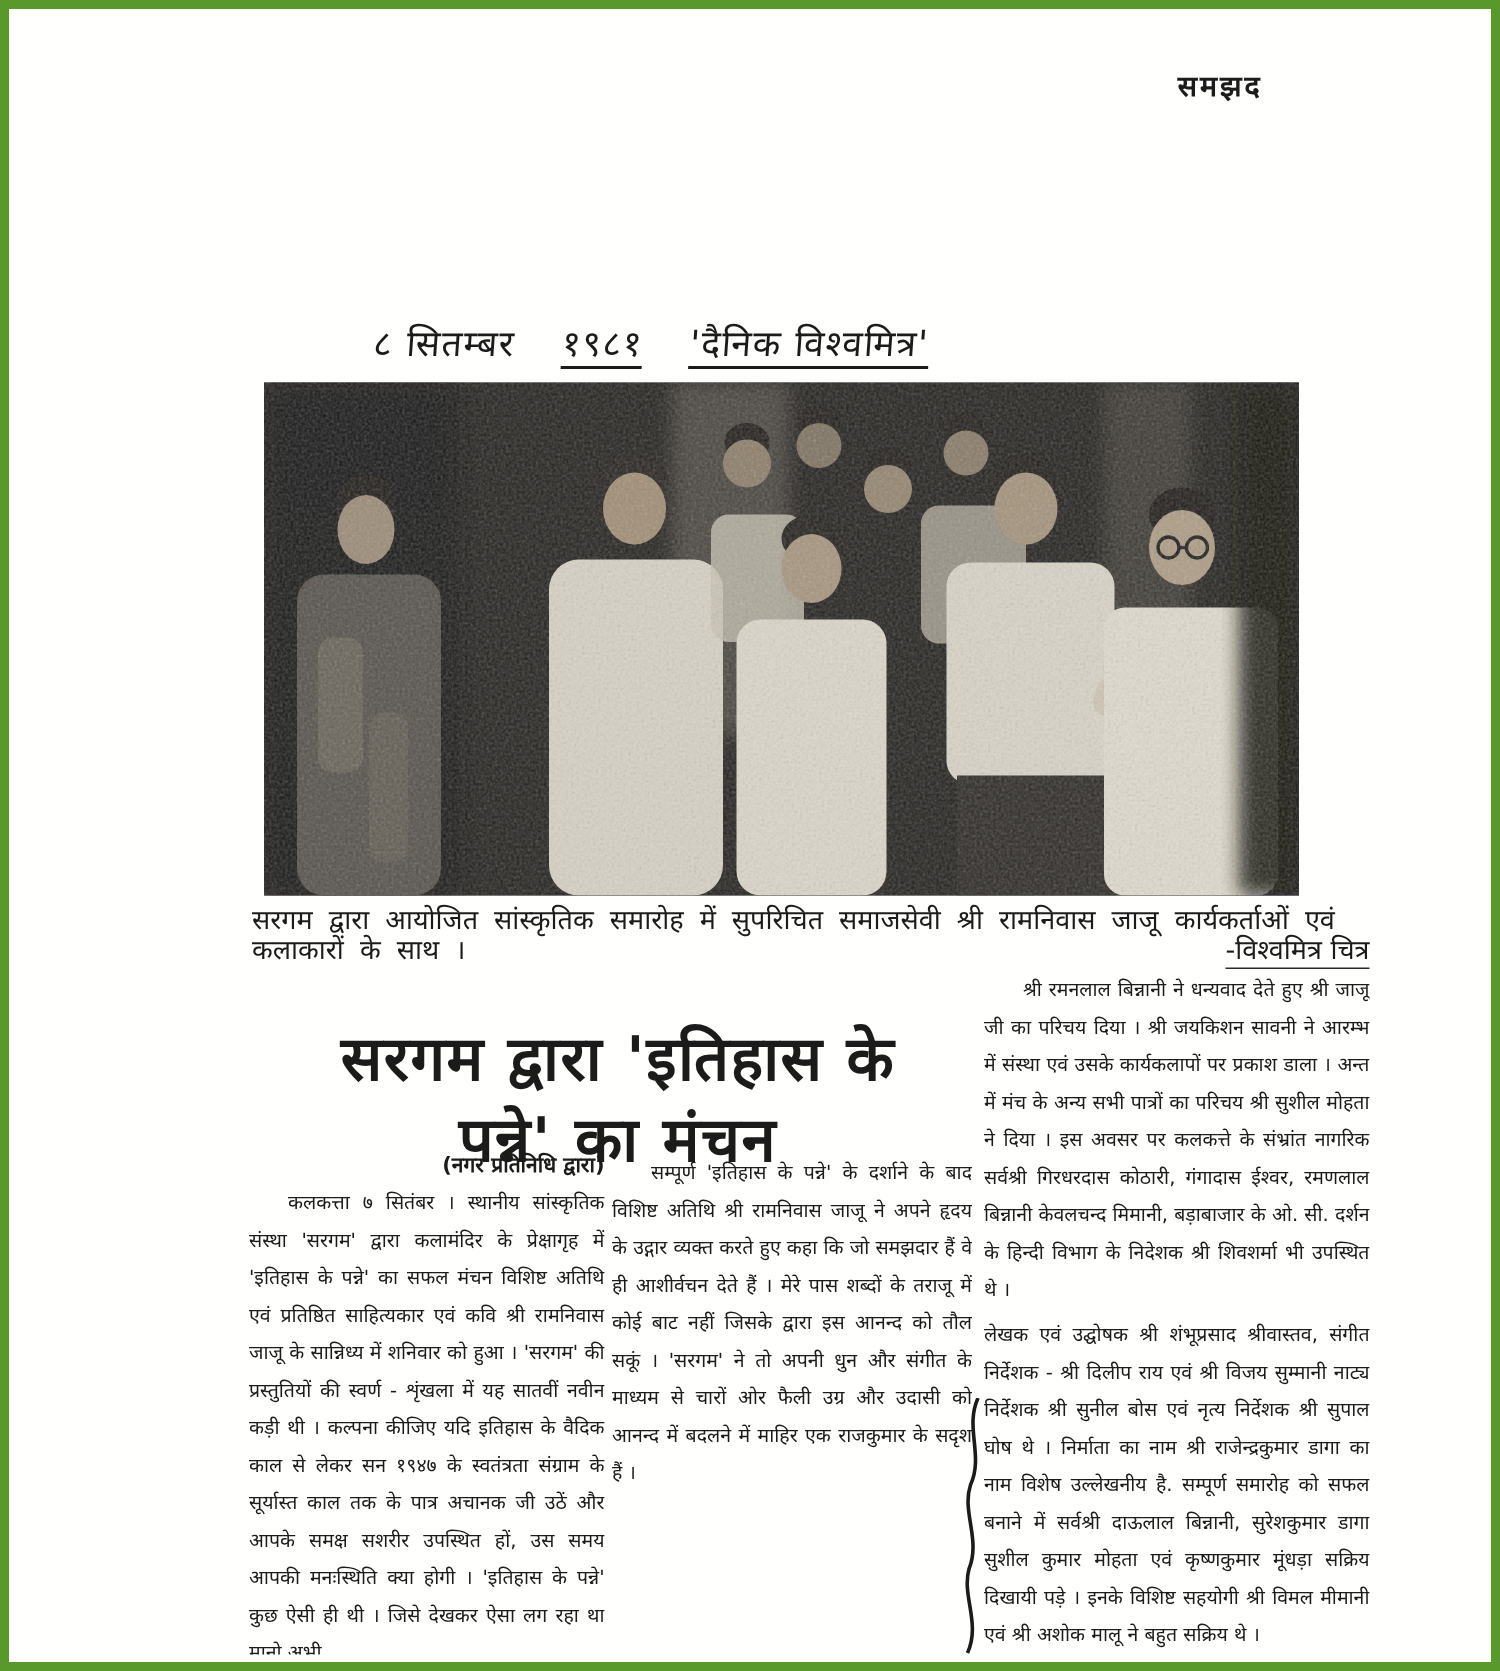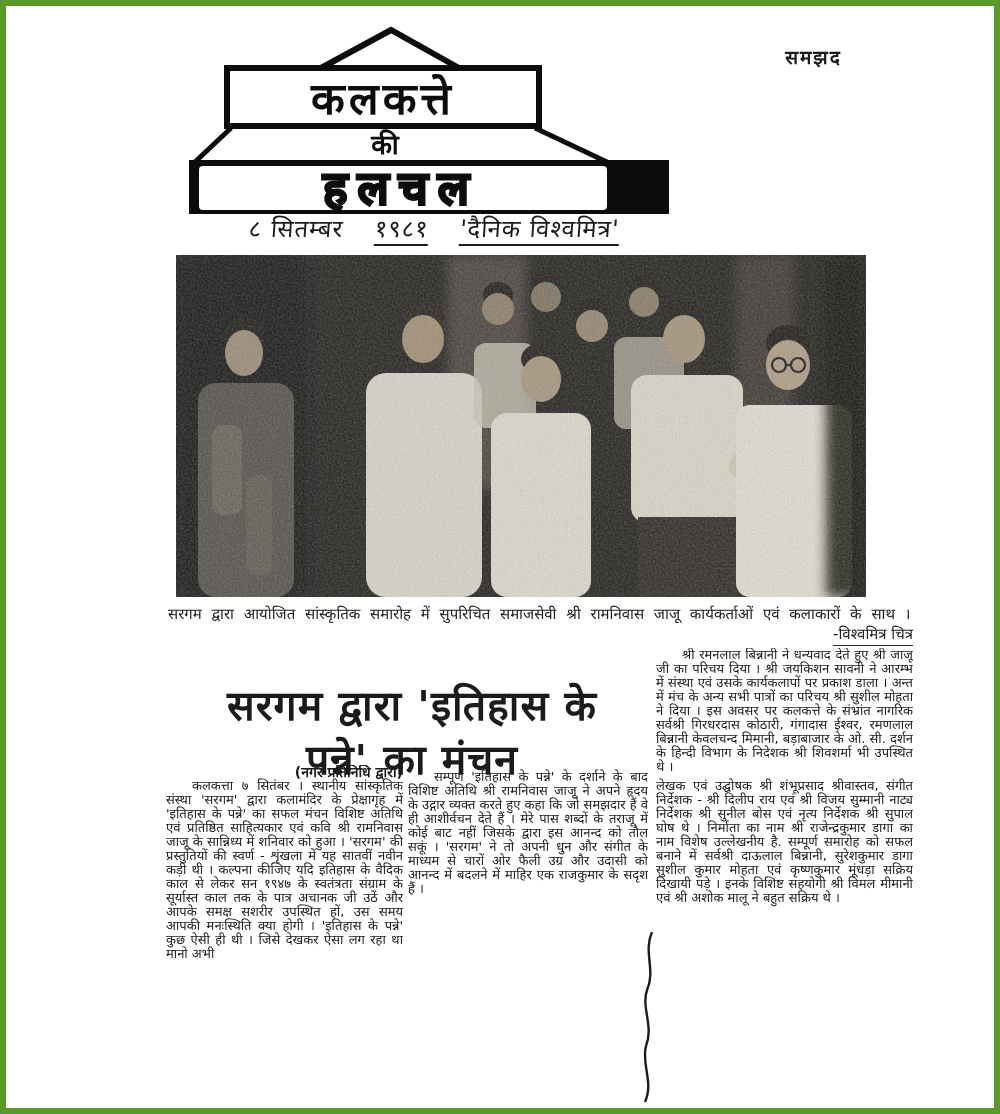--- a/index.html
+++ b/index.html
@@ -31,71 +31,53 @@
   
   .notice{position:absolute;left:661px;top:38px;width:293px;}
   .notice-title{text-align:center;font-weight:bold;font-size:19px;letter-spacing:2px;}
   .notice-body{
     margin-top:9px;font-size:15.5px;line-height:21.8px;
     text-align:justify;text-indent:36px;
   }
   
   .photo{position:absolute;left:170px;top:249px;width:690px;height:342px;background:#23211e;}
   
-  .caption{position:absolute;left:162px;top:598px;width:747px;font-size:15px;line-height:20px;}
+  .caption{position:absolute;left:162px;top:598px;width:747px;font-size:18px;line-height:20px;}
   .caption-text{word-spacing:5px;}
   .photo-credit{
     position:absolute;right:2px;top:20px;
     border-bottom:1.5px solid #2a2a2a;padding-bottom:1px;
   }
   
   .headline{
     position:absolute;left:166px;top:645px;width:480px;
     text-align:center;font-weight:bold;font-size:41px;line-height:54px;
     letter-spacing:1px;
     margin-top:28px;
   }
   
   .col{
-    position:absolute;font-size:13px;line-height:14px;
+    position:absolute;font-size:13px;line-height:25px;
     text-align:justify;overflow:hidden;
   }
   .col p{margin:0;}
   .p-indent{text-indent:26px;}
   .p-gap{margin-top:5px !important;}
   .byline{font-weight:bold;text-align:right;font-size:14px;margin:0 0 3px 0;}
   .col1{left:160px;top:759px;width:237px;height:338px;}
   .col2{left:402px;top:759px;width:240px;height:338px;}
   .col3{left:650px;top:642px;width:257px;height:455px;}
   
   .squiggle{position:absolute;left:633px;top:926px;width:20px;height:172px;}
 </style>
 </head>
 <body>
 
 <div class="page">
 
-  <div class="masthead">
-    <svg width="480" height="192" viewBox="0 0 480 192">
-
-      <polyline points="132,46 202,8 270,46" fill="none" stroke="#0c0c0c" stroke-width="6"></polyline>
-
-      <rect x="38" y="46" width="312" height="58" fill="#ffffff" stroke="#0c0c0c" stroke-width="6"></rect>
-      <text class="mh-line1" x="194" y="92" text-anchor="middle" fill="#0c0c0c">कलकत्ते</text>
-
-      <text class="mh-line2" x="196" y="132" text-anchor="middle" fill="#0c0c0c">की</text>
-
-      <line x1="42" y1="106" x2="6" y2="140" stroke="#0c0c0c" stroke-width="5"></line>
-      <line x1="346" y1="106" x2="418" y2="140" stroke="#0c0c0c" stroke-width="5"></line>
-
-      <rect x="0" y="138" width="480" height="56" fill="#0c0c0c"></rect>
-      <rect x="10" y="144" width="408" height="44" rx="4" fill="#ffffff"></rect>
-      <text class="mh-line3" x="212" y="182" text-anchor="middle" fill="#ffffff" stroke="#0c0c0c" stroke-width="2.4">हलचल</text>
-    </svg>
-  </div>
 
   <div class="dateline">
     <span>८ सितम्बर</span>
     <span class="sep"></span>
     <span class="dl-year">१९८१</span>
     <span class="sep"></span>
     <span class="dl-paper">'दैनिक विश्वमित्र'</span>
   </div>
 
   <div class="notice">

